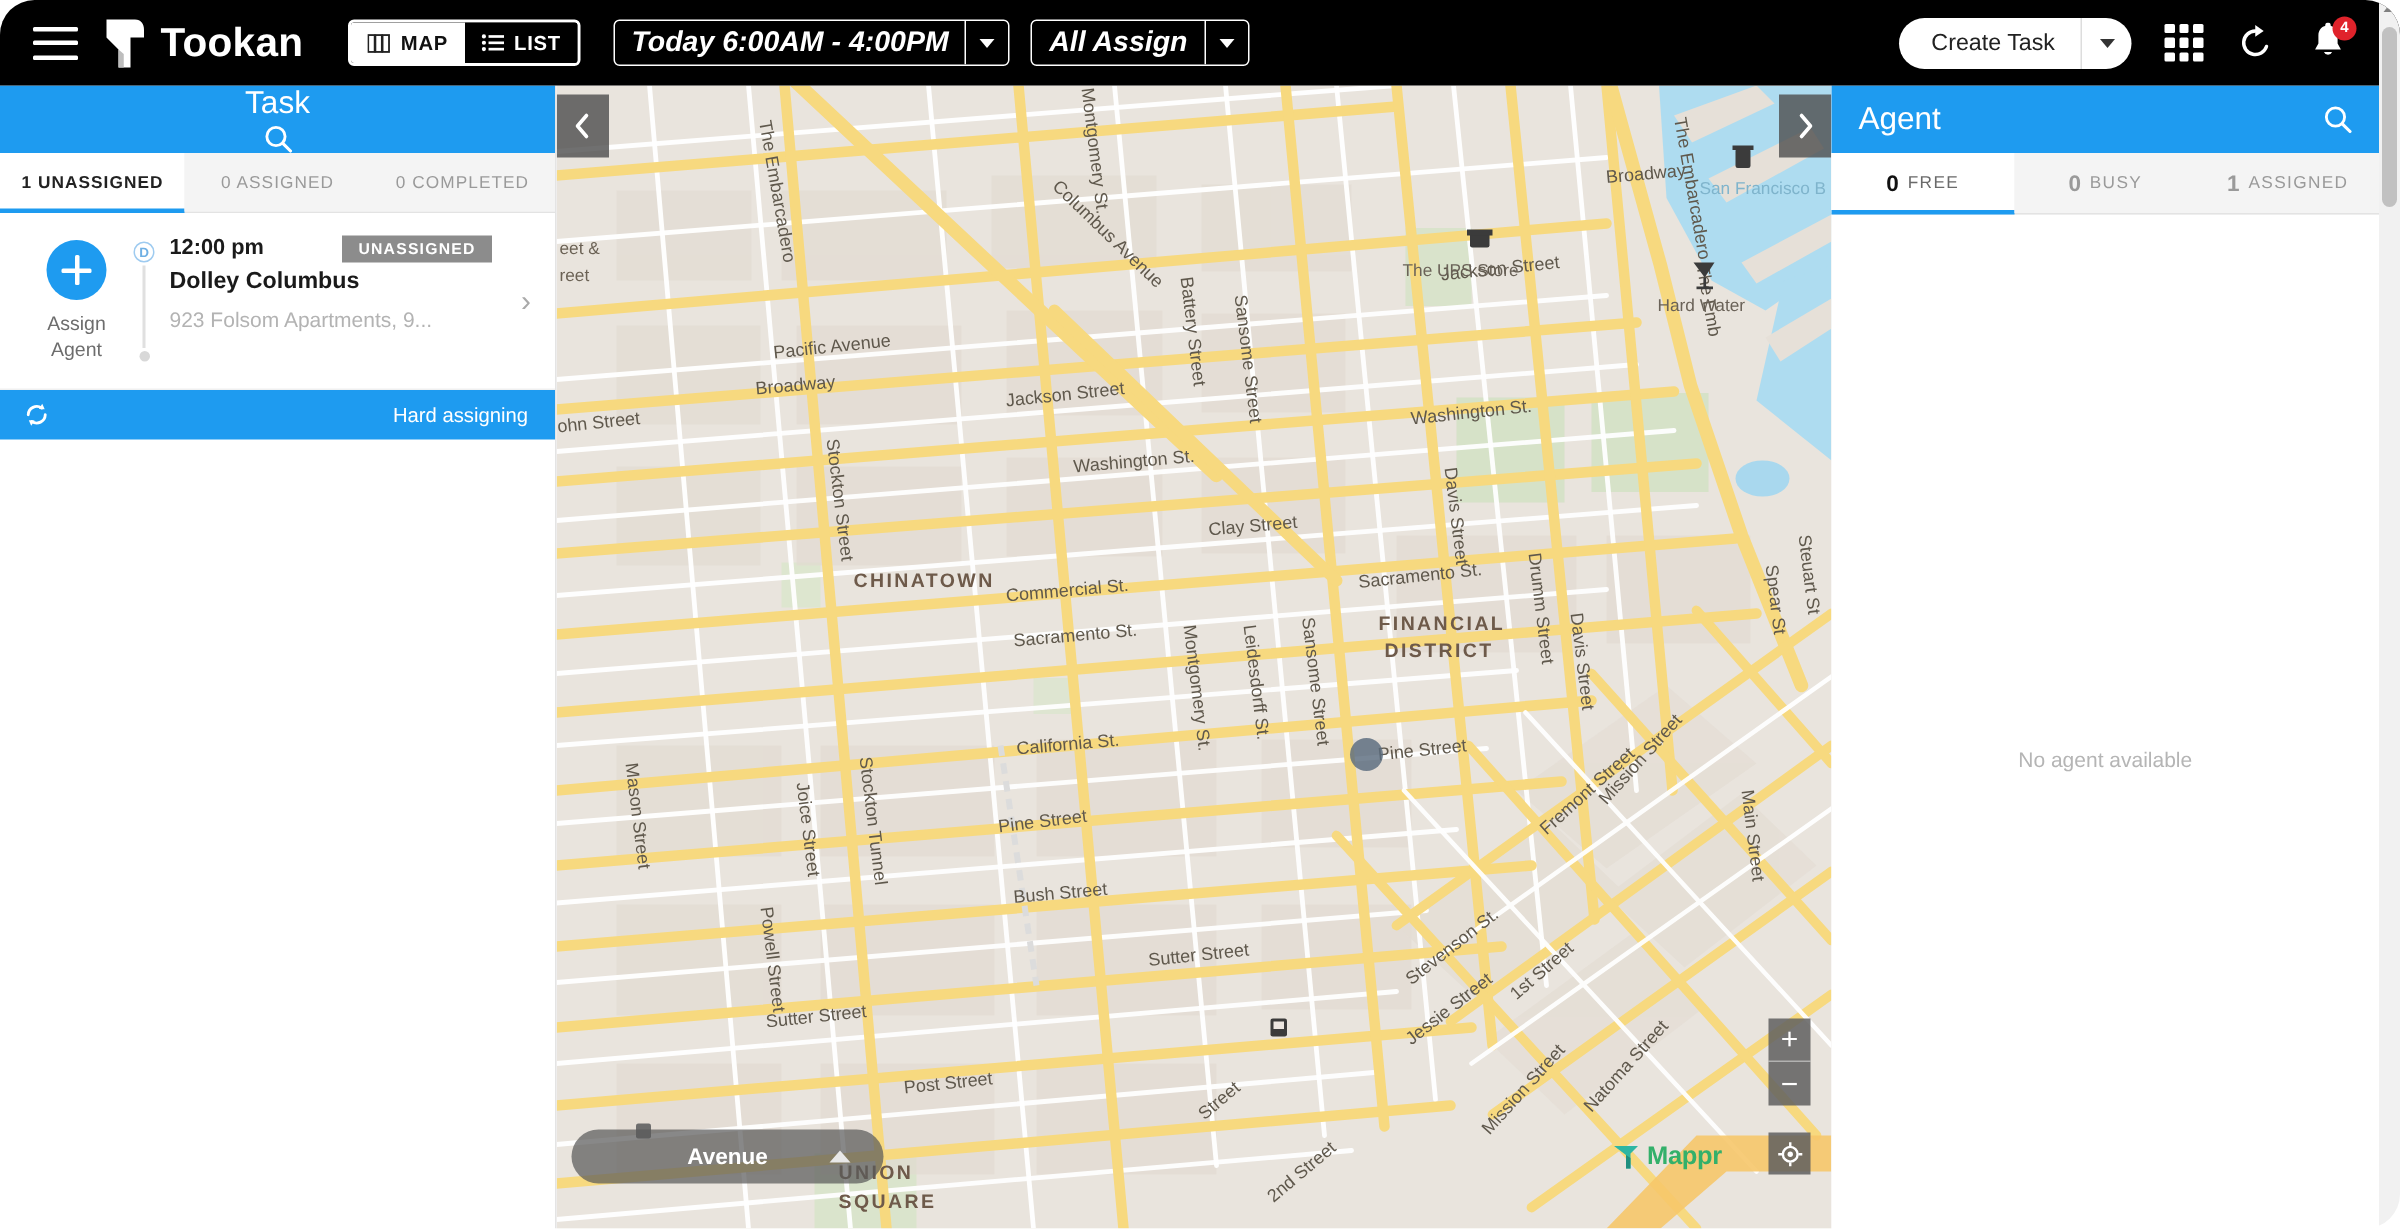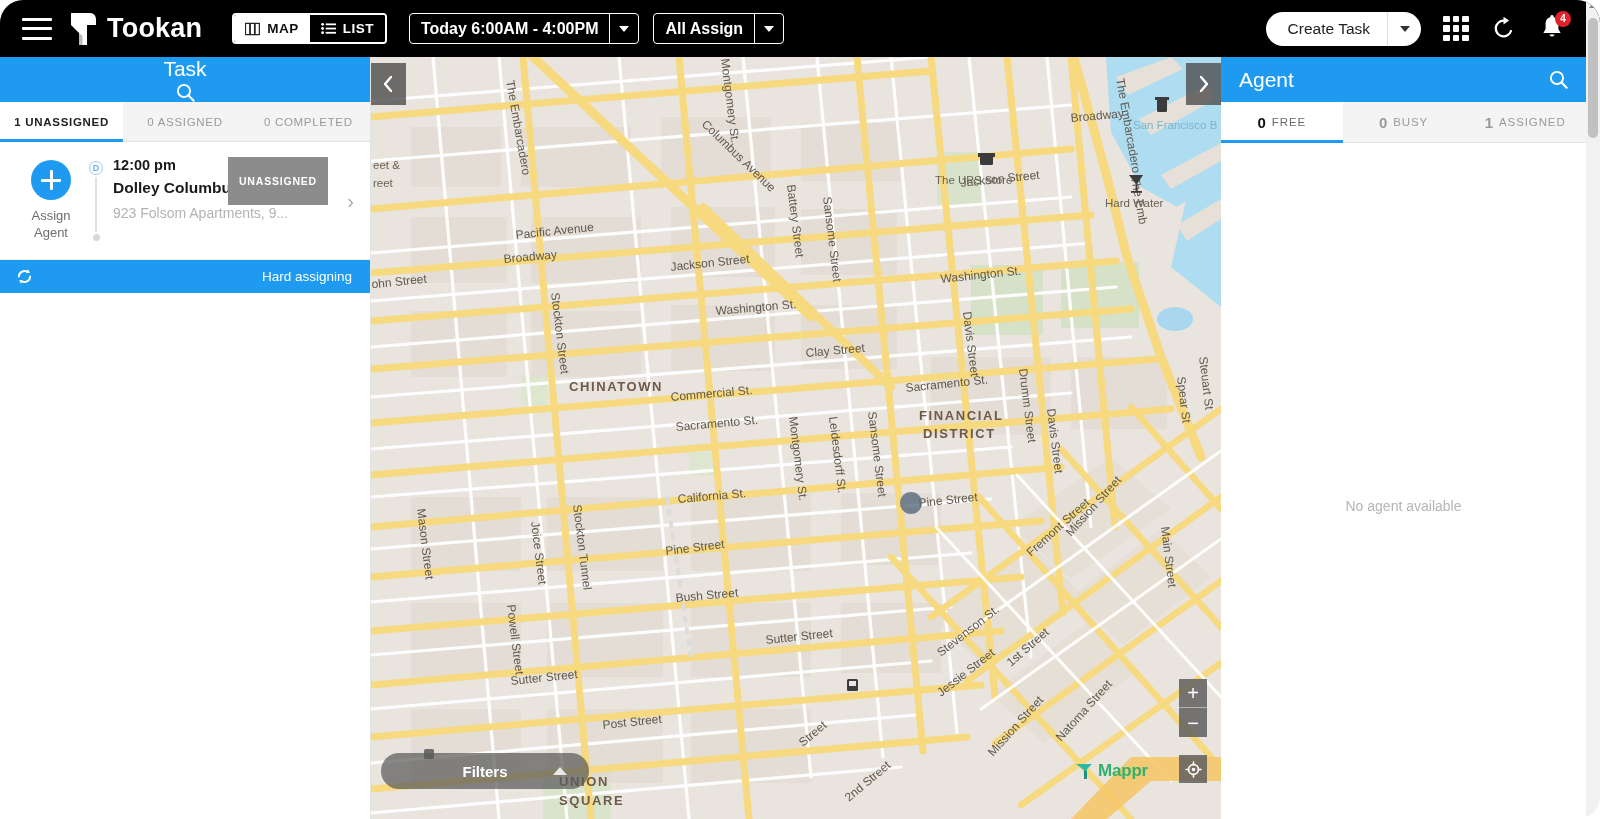--- a/index.html
+++ b/index.html
@@ -34,22 +34,22 @@
      font-weight: 700; letter-spacing: .5px; cursor: pointer; height: 100%;}
   .vt-btn.active { background: #fff; color: #111; }
   .vt-btn.inactive { background: #000; color: #fff; }
   .ico-map { width: 15px; height: 14px; display:block; }
   .ico-list { width: 15px; height: 13px; display:block; }
 
   .daterange, .teams {
     display: flex; height: 31px; border: 1.5px solid #fff; border-radius: 4px; overflow: hidden;
     background: #000; margin-right: 14px; align-items: stretch;
   }
-  .dr-label, .tm-label { color: #fff; font-size: 16px; font-weight: 700;
-      display:flex; align-items:center; padding: 0 11px; white-space: nowrap; cursor: pointer;}
+  .dr-label, .tm-label { color: #fff; font-size: 19px; font-weight: 700;
+      display:flex; align-items:center; padding: 0 11px; white-space: nowrap; cursor: pointer; font-style: italic;}
   .dr-caret, .tm-caret { width: 29px; display:flex; align-items:center; justify-content:center;
       border-left: 1.5px solid #fff; cursor:pointer; }
   .caret-dn { width: 0; height: 0; border-left: 5px solid transparent; border-right: 5px solid transparent;
       border-top: 6px solid #fff; }
 
   .spacer { flex: 1 1 auto; }
 
   .create-task { display:flex; align-items: stretch; height: 34px; background: #fff;
      border-radius: 17px; overflow: hidden; margin-right: 22px; }
   .ct-label { display:flex; align-items:center; padding: 0 17px 0 22px; font-size: 15.5px;
@@ -109,21 +109,21 @@
       color:#6fb0e4; font-size: 9px; display:flex; align-items:center; justify-content:center; font-weight:700;}
   .tl-line { width: 2px; flex: 1 1 auto; background: #e0e0e0; margin: 2px 0; min-height: 40px;}
   .tl-dot { width: 7px; height: 7px; border-radius: 50%; background: #d8d8d8; }
 
   .task-body { flex: 1 1 auto; padding-left: 9px; padding-top: 1px; min-width: 0; }
   .task-time { font-size: 14.5px; font-weight: 700; color: #1a1a1a; }
   .task-name { font-size: 15.5px; font-weight: 700; color: #1a1a1a; margin-top: 6px; }
   .task-addr { font-size: 14px; color: #b3b3b3; margin-top: 8px; white-space: nowrap;
       overflow: hidden; text-overflow: ellipsis; }
   .task-status { position:absolute; top: 15px; right: 42px; background: #8c8c8c; color: #fff;
-      font-size: 10.5px; letter-spacing: .8px; font-weight: 700; padding: 18px 11px; }
+      font-size: 10.5px; letter-spacing: .8px; font-weight: 700; padding: 3px 11px; }
   .task-chevron { position:absolute; right: 16px; top: 50%; transform: translateY(-50%);
       color: #aaa; font-size: 20px; line-height: 1; }
 
   .autoassign { height: 33px; background: #1e9bf0; display:flex; align-items:center;
      justify-content: space-between; padding: 0 18px 0 16px; cursor:pointer;}
   .aa-ico { width: 17px; height: 17px; }
   .aa-label { color: #fff; font-size: 13.5px; }
 
   
   .map { position: absolute; top: 57px; left: 371px; width: 850px; height: 762px;
@@ -572,21 +572,21 @@
         <polyline points="9,2 3,9 9,16" fill="none" stroke="#fff" stroke-width="2.4" stroke-linecap="round" stroke-linejoin="round"></polyline>
       </svg>
     </div>
     <div class="nav-arrow nav-right">
       <svg width="13" height="18" viewBox="0 0 13 18">
         <polyline points="4,2 10,9 4,16" fill="none" stroke="#fff" stroke-width="2.4" stroke-linecap="round" stroke-linejoin="round"></polyline>
       </svg>
     </div>
 
     <div class="filters-bar">
-      <span class="filters-label">Filters</span>
+      <span class="filters-label">Avenue</span>
       <span class="filters-caret"></span>
     </div>
 
     <div class="zoomctl">
       <div class="zoom-btn plus">+</div>
       <div class="zoom-btn minus">−</div>
     </div>
 
     <div class="locate-btn">
       <svg width="17" height="17" viewBox="0 0 18 18">

